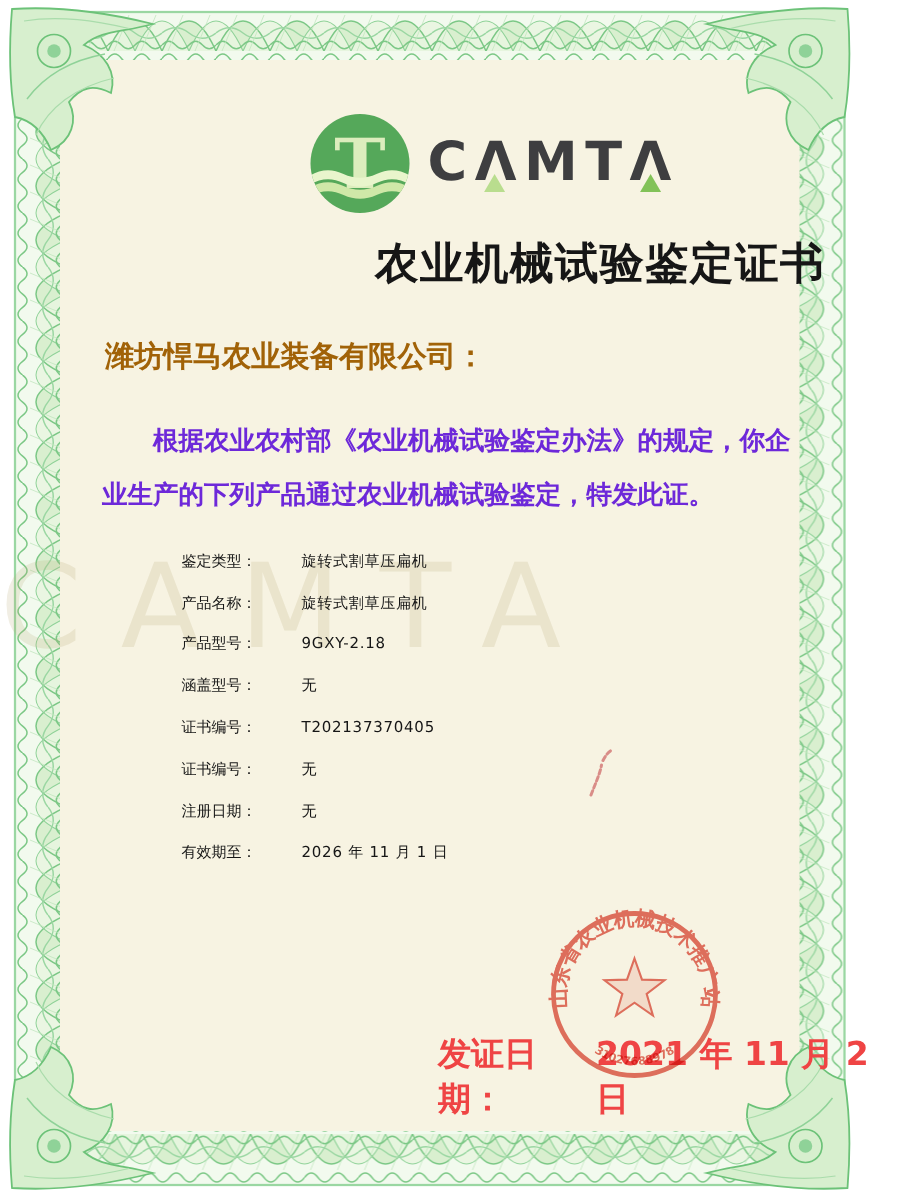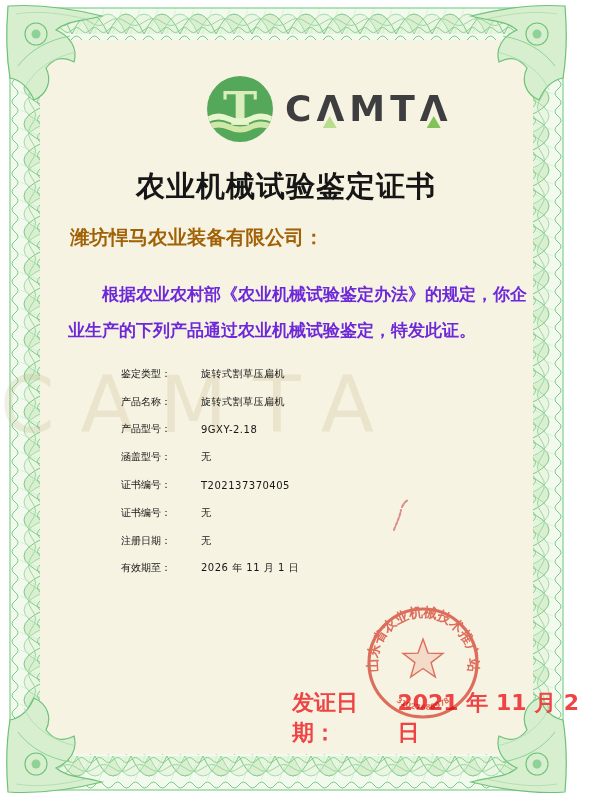--- a/index.html
+++ b/index.html
@@ -10,21 +10,21 @@
         font-size:78px;font-weight:normal;letter-spacing:26px;color:rgba(186,172,118,0.20);
         font-family:"DejaVu Sans","Liberation Sans",sans-serif;}
   .content{position:absolute;inset:0;z-index:2;}
   .logo-row{position:absolute;left:205px;top:74px;display:flex;align-items:center;gap:10px;}
   .brand{display:flex;gap:5px;font-size:36px;font-weight:bold;color:#3e3e40;line-height:70px;}
   .brand span{position:relative;display:inline-block;}
   .brand .lam::after{content:"";position:absolute;left:50%;transform:translateX(-52%);bottom:16px;
         width:0;height:0;border-left:7px solid transparent;border-right:7px solid transparent;
         border-bottom:12px solid #b9dd8e;}
   .brand .lam2::after{border-bottom-color:#82c258;}
-  .title{position:absolute;left:0;width:550px;top:156px;margin:11px;text-align:center;
+  .title{position:absolute;left:0;width:550px;top:156px;margin:0;text-align:right;
         font-family:"DejaVu Serif","Liberation Serif",serif;font-size:29px;font-weight:bold;
         letter-spacing:1px;color:#161616;}
   .addressee{position:absolute;left:70px;top:224px;font-size:19.5px;font-weight:bold;color:#a16207;}
   .body-par{position:absolute;left:68px;top:276px;width:462px;font-size:17px;font-weight:bold;
         line-height:36px;color:#6d28d9;}
   .body-line1{text-indent:2em;}
   .fields{position:absolute;left:121px;top:360px;}
   .field-row{height:27.8px;font-size:10px;font-weight:normal;color:#161616;display:flex;align-items:center;gap:24px;}
   .f-label{white-space:pre;}
   .f-value{margin-left:6px;white-space:pre;letter-spacing:0.5px;}

